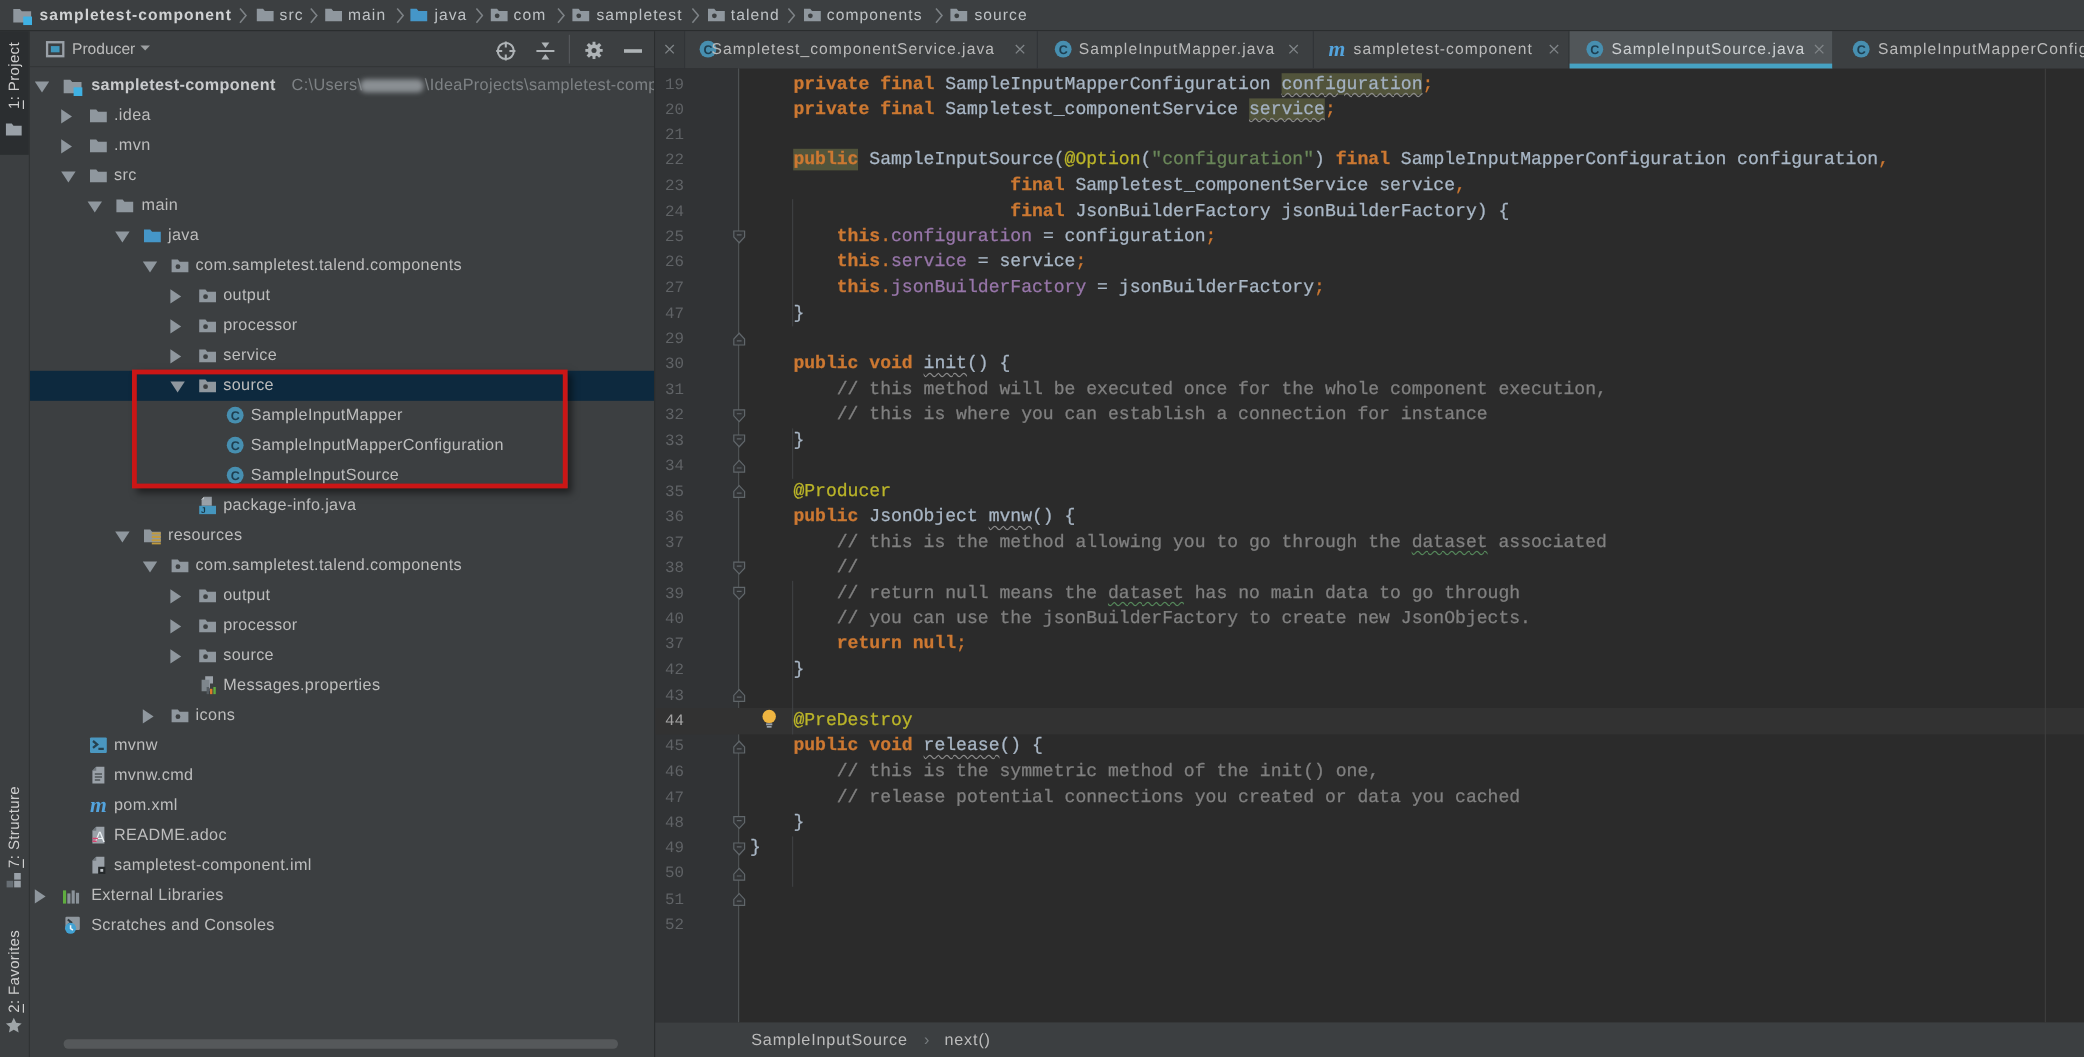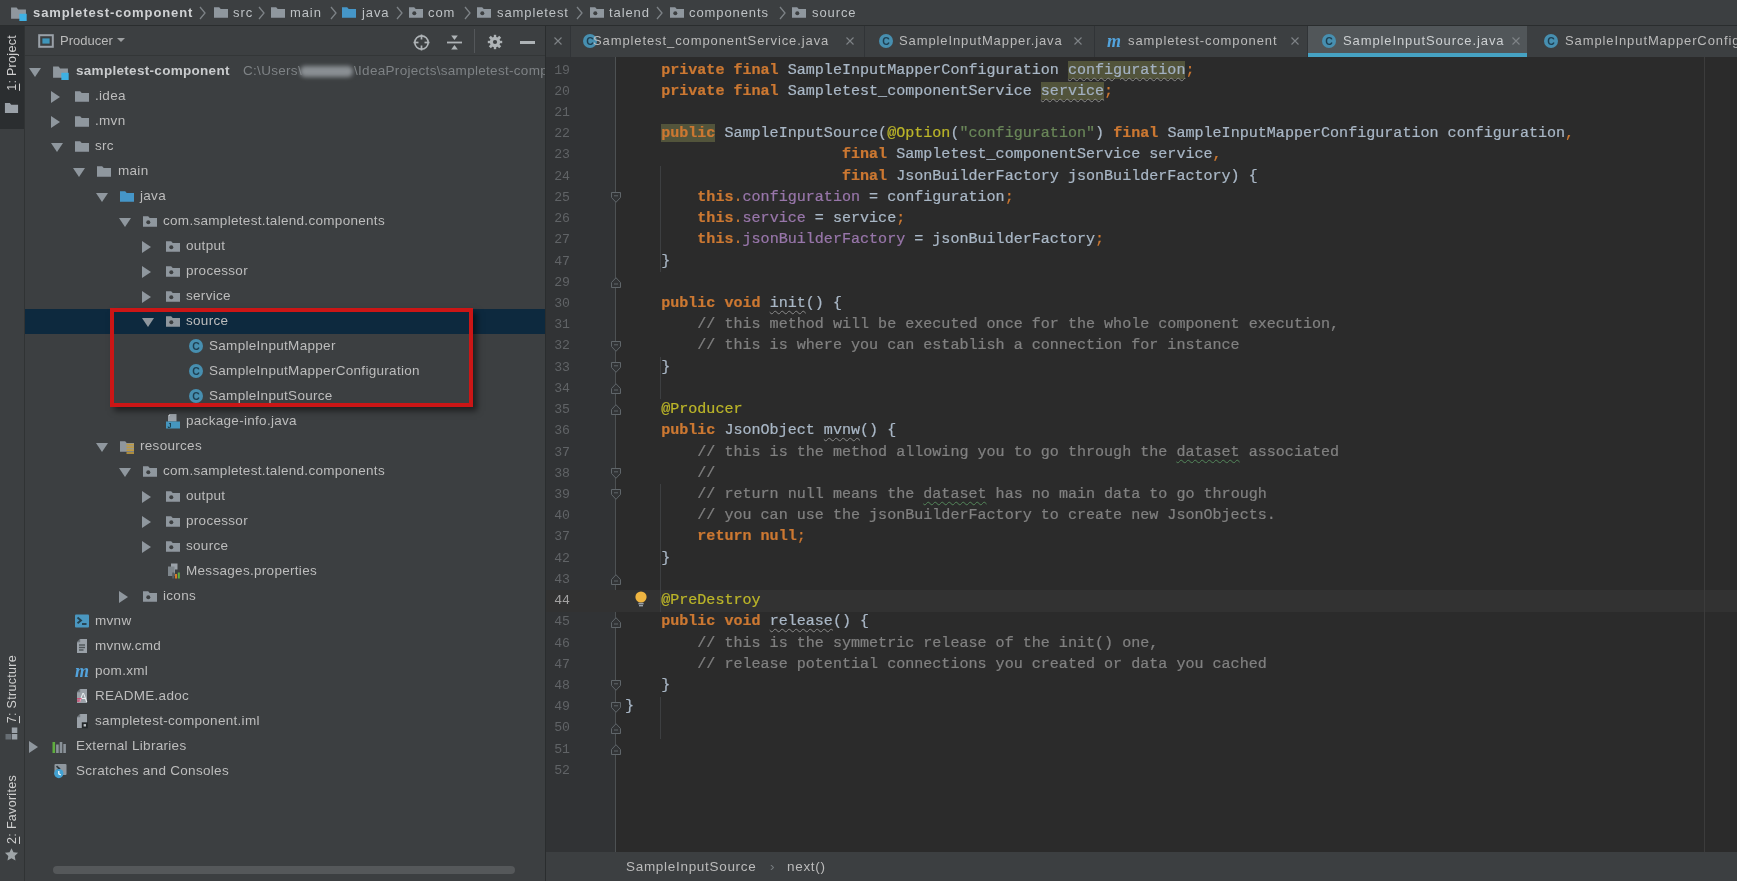--- a/index.html
+++ b/index.html
@@ -617,21 +617,21 @@
 <div>    <span class="k">public</span> JsonObject <span class="wg">mvnw</span>() {</div>
 <div>        <span class="c">// this is the method allowing you to go through the </span><span class="c wn">dataset</span><span class="c"> associated</span></div>
 <div>        <span class="c">//</span></div>
 <div>        <span class="c">// return null means the </span><span class="c wn">dataset</span><span class="c"> has no main data to go through</span></div>
 <div>        <span class="c">// you can use the jsonBuilderFactory to create new JsonObjects.</span></div>
 <div>        <span class="k">return null</span><span class="p">;</span></div>
 <div>    }</div>
 <div></div>
 <div>    <span class="a">@PreDestroy</span></div>
 <div>    <span class="k">public void</span> <span class="wg">release</span>() {</div>
-<div>        <span class="c">// this is the symmetric release of the init() one,</span></div>
+<div>        <span class="c">// this is the symmetric method of the init() one,</span></div>
 <div>        <span class="c">// release potential connections you created or data you cached</span></div>
 <div>    }</div>
 <div>}</div>
 </div>
 <div id="bottombar" class="abs">
 <span style="left:80px">SampleInputSource</span>
 <span style="left:224px;color:#777C7F">›</span>
 <span style="left:241px">next()</span>
 </div>
 <div class="abs" style="left:110px;top:308px;width:355px;height:91px;border:4.5px solid #CB1616;box-shadow:4px 4px 6px rgba(0,0,0,.5);z-index:50"></div>

